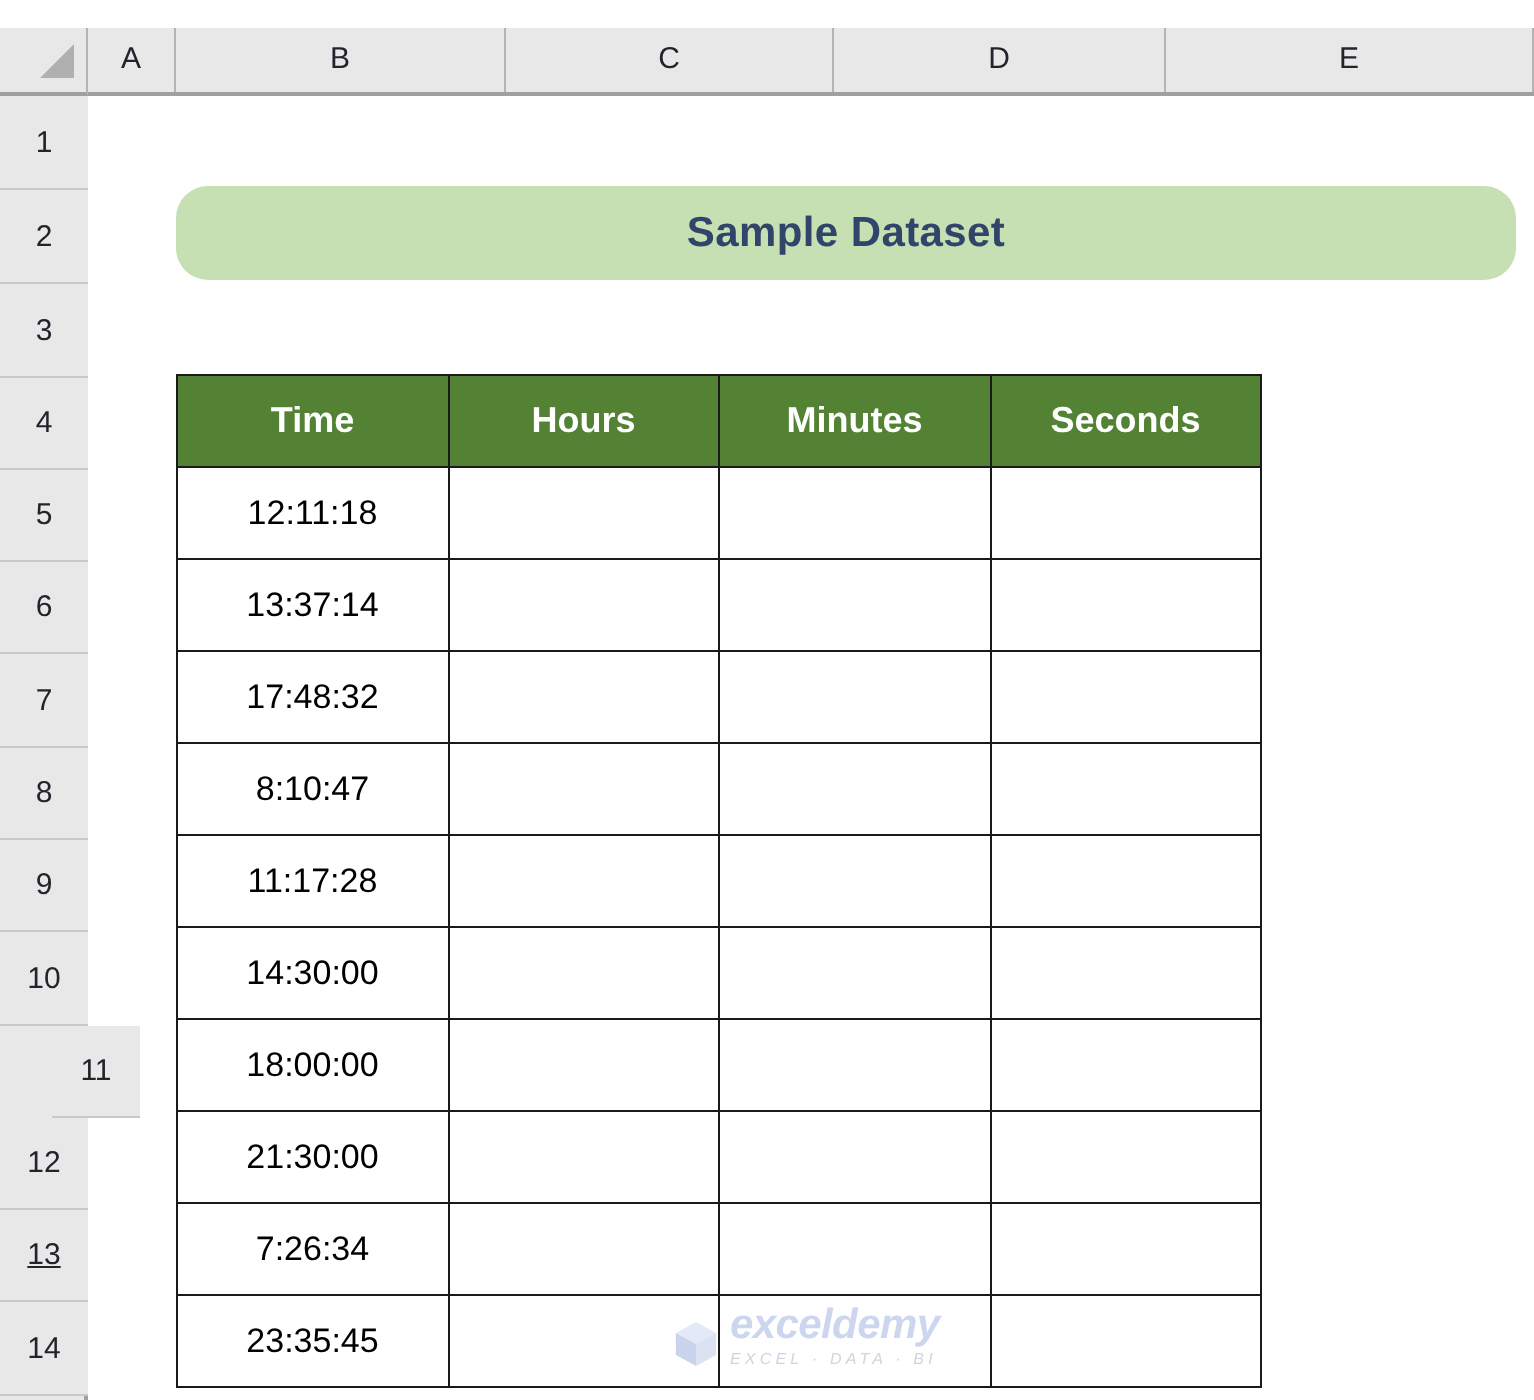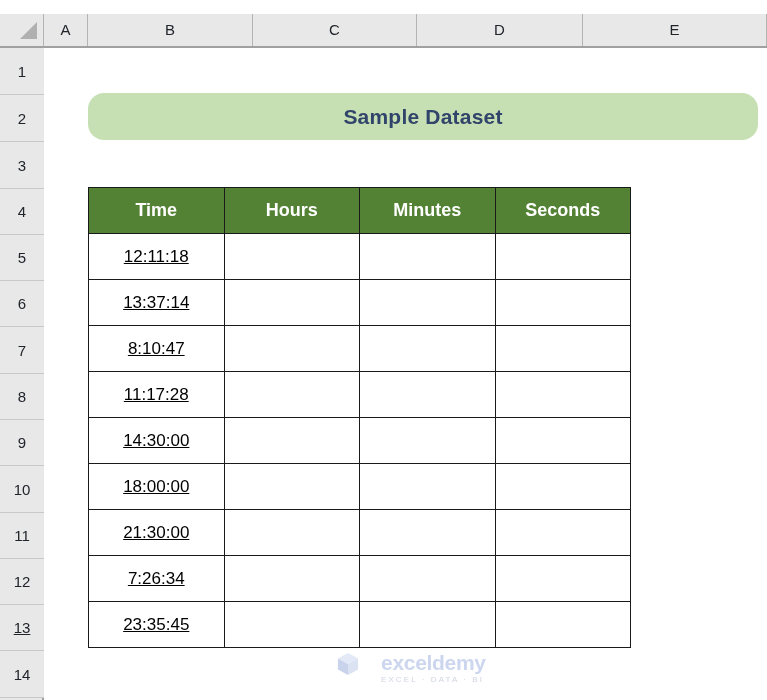--- a/index.html
+++ b/index.html
@@ -120,31 +120,32 @@
   }
   #data-table td {
     height: 46px;
     background: #ffffff;
     color: #000000;
     font-size: 17px;
     text-align: center;
     border: 1.5px solid #1a1a1a;
     font-family: "Liberation Sans", sans-serif;
   }
-  td.time-cell { text-align: center; text-decoration: underline; }
+  td.time-cell { text-align: center; }
   td.blank-cell { }
 
   
   #watermark {
     position: absolute;
     left: 337px; top: 652px;
     display: flex;
-    align-items: flex-start;
-    gap: 22px;
+    align-items: flex-end;
+    gap: 6px;
     pointer-events: none;
+    font-style: italic;
   }
   #watermark-logo {
     width: 22px; height: 24px;
     flex: none;
   }
   #watermark-textwrap {
     display: flex;
     flex-direction: column;
     line-height: 1;
   }
@@ -184,21 +185,21 @@
       <div class="row-head" style="top: 0px; height: 47px;">1</div>
       <div class="row-head" style="top: 47px; height: 47px;">2</div>
       <div class="row-head" style="top: 94px; height: 47px;">3</div>
       <div class="row-head" style="top: 141px; height: 46px;">4</div>
       <div class="row-head" style="top: 187px; height: 46px;">5</div>
       <div class="row-head" style="top: 233px; height: 46px;">6</div>
       <div class="row-head" style="top: 279px; height: 47px;">7</div>
       <div class="row-head" style="top: 326px; height: 46px;">8</div>
       <div class="row-head" style="top: 372px; height: 46px;">9</div>
       <div class="row-head" style="top: 418px; height: 47px; text-align: right;">10</div>
-      <div class="row-head" style="top: 465px; height: 46px;">11</div>
+      <div class="row-head" style="top: 465px; height: 46px; margin-left: 26px;">11</div>
       <div class="row-head" style="top: 511px; height: 46px;">12</div>
       <div class="row-head" style="top: 557px; height: 46px; text-decoration: underline;">13</div>
       <div class="row-head" style="top: 603px; height: 47px;">14</div>
     </div>
 
   <div id="title-banner">
     <span id="title-text">Sample Dataset</span>
   </div>
 
   <table id="data-table">
@@ -212,20 +213,26 @@
     </thead>
     <tbody id="table-body">
         <tr>
           <td class="time-cell">12:11:18</td>
           <td class="blank-cell"></td>
           <td class="blank-cell"></td>
           <td class="blank-cell"></td>
         </tr>
         <tr>
           <td class="time-cell">13:37:14</td>
+          <td class="blank-cell"></td>
+          <td class="blank-cell"></td>
+          <td class="blank-cell"></td>
+        </tr>
+        <tr>
+          <td class="time-cell">17:48:32</td>
           <td class="blank-cell"></td>
           <td class="blank-cell"></td>
           <td class="blank-cell"></td>
         </tr>
         <tr>
           <td class="time-cell">8:10:47</td>
           <td class="blank-cell"></td>
           <td class="blank-cell"></td>
           <td class="blank-cell"></td>
         </tr>

